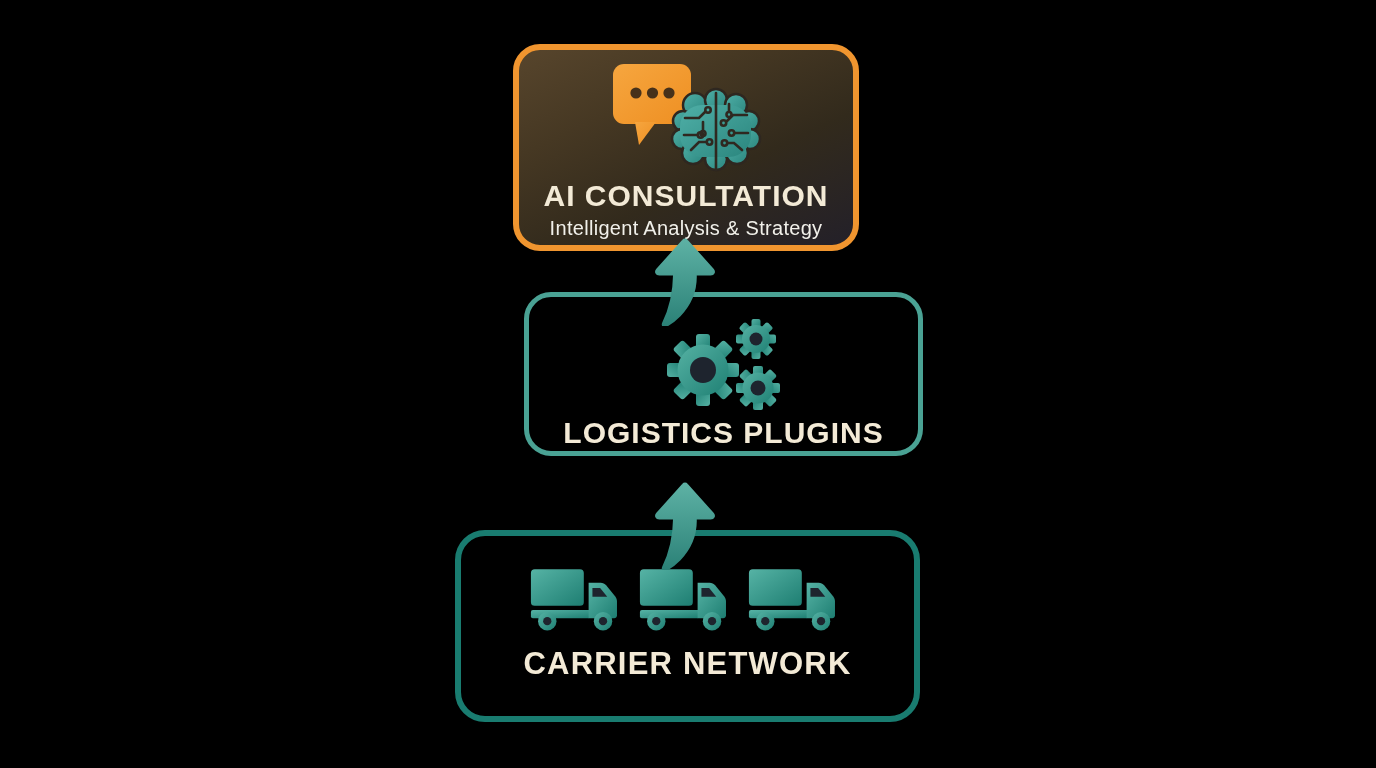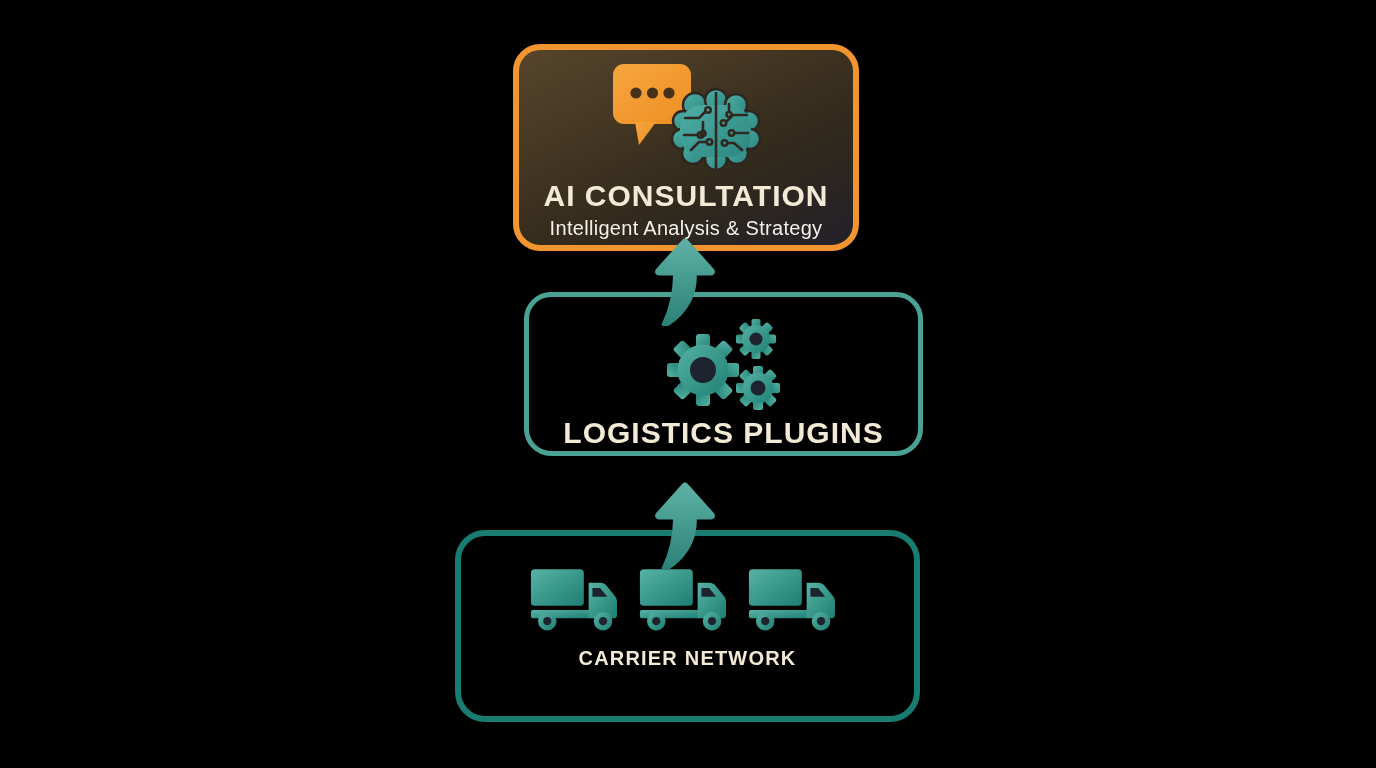--- a/index.html
+++ b/index.html
@@ -50,21 +50,21 @@
     white-space:nowrap;
   }
   .box-top .icon-wrap{margin-top:10px;height:118px;}
   .box-middle .icon-wrap{margin-top:16px;height:102px;}
   .box-bottom .trucks-row{
     margin-top:26px;height:72px;
     display:flex;gap:9px;align-items:flex-end;
   }
   .box-top .title{margin-top:2px;}
   .box-middle .title{margin-top:2px;}
-  .box-bottom .title{margin-top:14px;letter-spacing:1.2px;font-size:20px;}
+  .box-bottom .title{margin-top:14px;letter-spacing:1.2px;font-size:31px;}
   .arrow{position:absolute;width:70px;height:88px;z-index:5;}
   .arrow-1{left:650px;top:238px;}
   .arrow-2{left:650px;top:482px;}
 </style>
 </head>
 <body>
 
 <div class="stage">
 
   <div class="box box-top">

